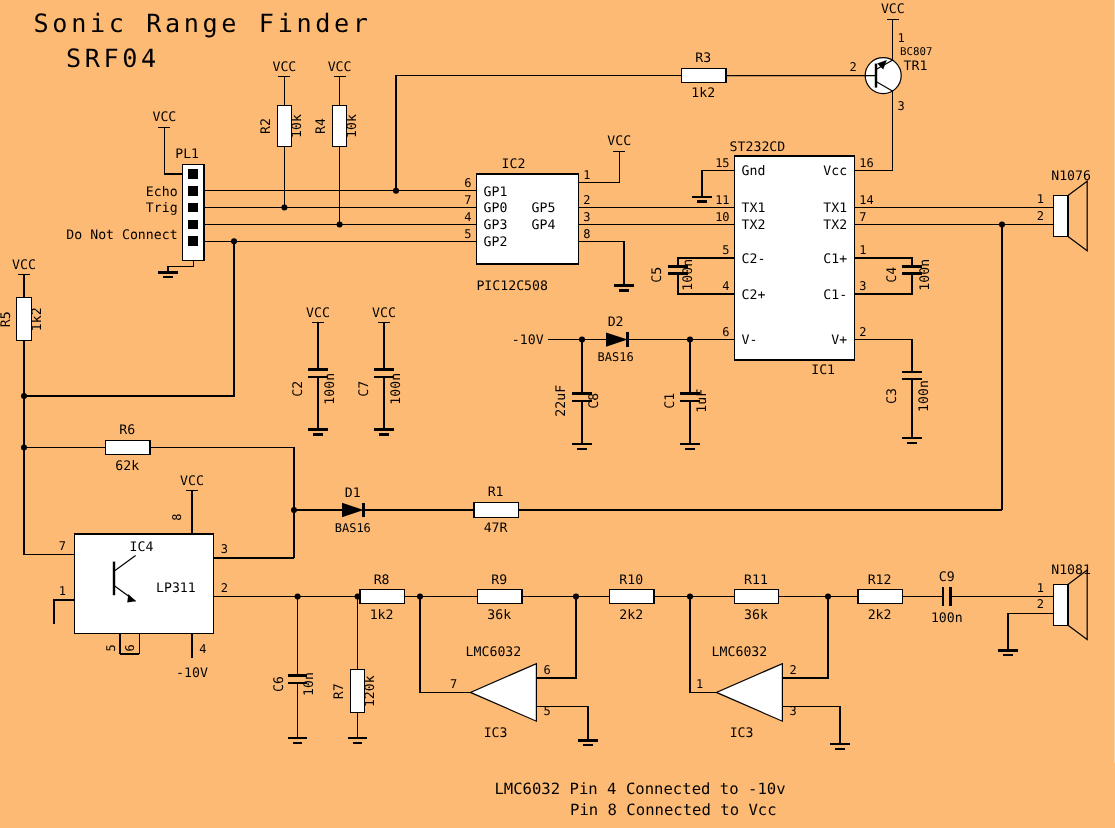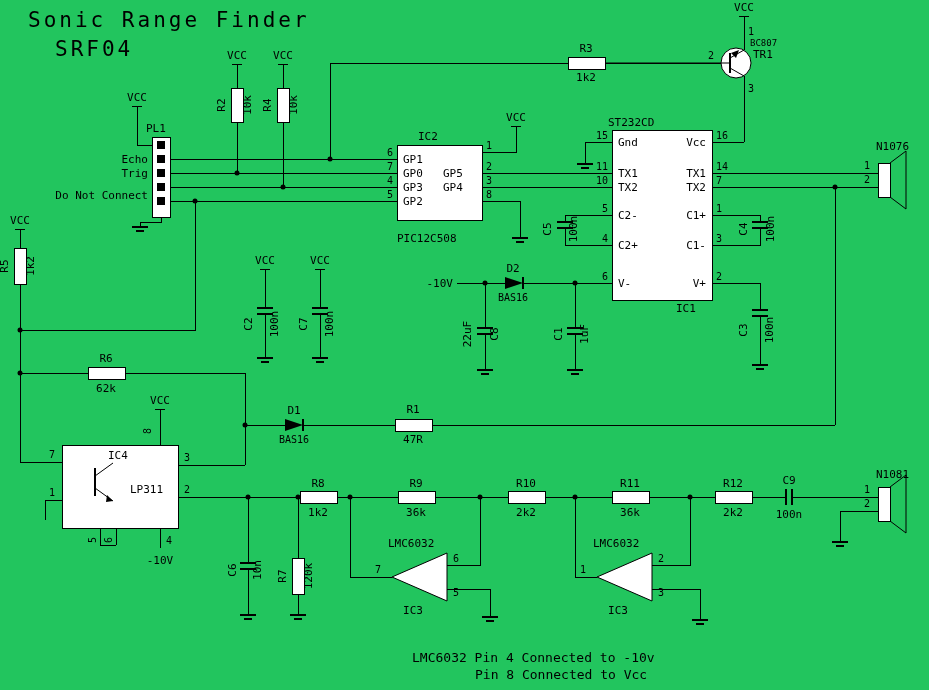--- a/index.html
+++ b/index.html
@@ -1,16 +1,16 @@
 <!DOCTYPE html>
 <html><head>
 <meta charset="utf-8">
 <style>
   html,body{margin:0;padding:0;background:#fff;}
-  .page{width:929px;height:690px;position:relative;background:#22c55e;}
+  .page{width:929px;height:690px;position:relative;background:#fdba74;}
   svg{display:block;}
   text{font-family:"DejaVu Sans Mono","Liberation Mono",monospace;fill:#000;}
   .lbl{font-size:11px;}
   .pin{font-size:10px;}
   .small{font-size:9px;}
   .ttl{font-size:21px;letter-spacing:3px;}
   .note{font-size:13px;}
   .w{stroke:#000;stroke-width:1;fill:none;}
   .w2{stroke:#000;stroke-width:2;fill:none;}
   .body{fill:#fff;stroke:#000;stroke-width:1;}

